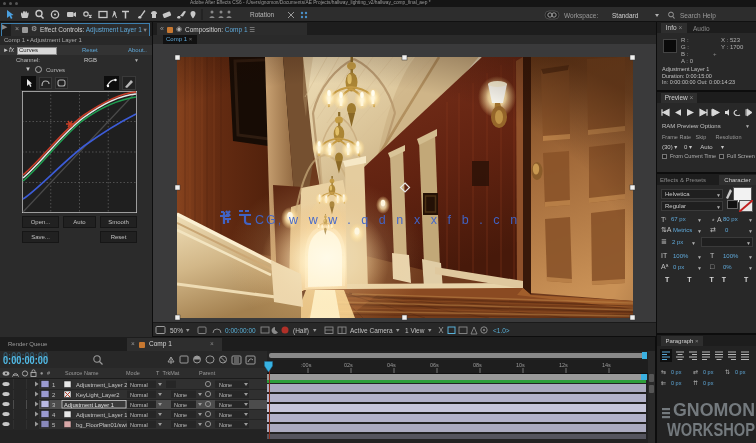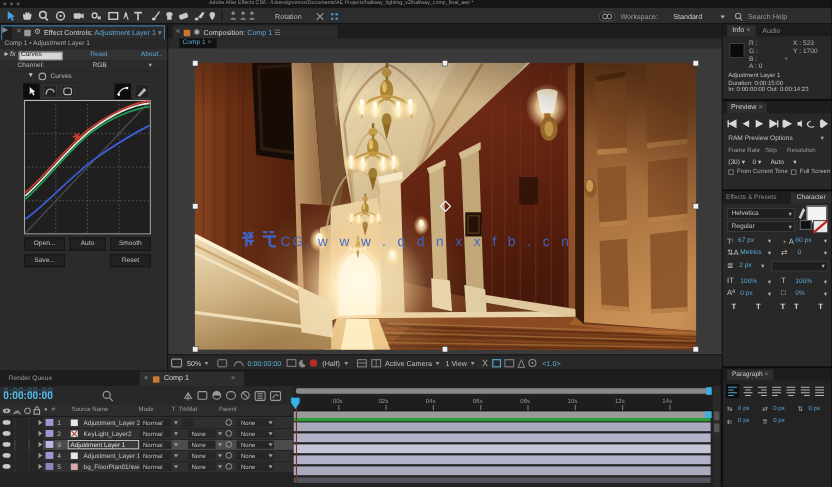--- a/index.html
+++ b/index.html
@@ -642,20 +642,33 @@
     <div class="p blue" style="left:14px;top:34px;font-size:5.5px;">0 px</div>
     <div class="p" style="left:36px;top:33px;font-size:6px;color:#b0b0b0;">⇄</div>
     <div class="p blue" style="left:46px;top:34px;font-size:5.5px;">0 px</div>
     <div class="p" style="left:68px;top:33px;font-size:6px;color:#b0b0b0;">⇅</div>
     <div class="p blue" style="left:78px;top:34px;font-size:5.5px;">0 px</div>
     <div class="p" style="left:4px;top:44px;font-size:6px;color:#b0b0b0;">⇇</div>
     <div class="p blue" style="left:14px;top:45px;font-size:5.5px;">0 px</div>
     <div class="p" style="left:36px;top:44px;font-size:6px;color:#b0b0b0;">⇈</div>
     <div class="p blue" style="left:46px;top:45px;font-size:5.5px;">0 px</div>
 
+    <div class="p" style="left:2px;top:60px;width:97px;height:46px;overflow:hidden;">
+      <svg width="97" height="46" viewBox="0 0 97 46">
+        <g fill="#747a7e" font-family="Liberation Sans">
+          <g>
+              <rect x="3" y="13" width="8" height="2.2"></rect>
+              <rect x="3" y="17" width="8" height="2.2"></rect>
+              <rect x="3" y="21" width="8" height="2.2"></rect>
+            </g>
+          <text x="14" y="21" font-size="17.5" font-weight="bold" textLength="82" lengthAdjust="spacingAndGlyphs">GNOMON</text>
+          <text x="8" y="41" font-size="17.5" font-weight="bold" textLength="88" lengthAdjust="spacingAndGlyphs">WORKSHOP</text>
+        </g>
+      </svg>
+    </div>
   </div>
 </div>
 
 <div class="p" style="left:0;top:337px;width:655px;height:106px;background:#262626;" id="timeline">
 
   <div class="p" style="left:0;top:0;width:655px;height:14px;background:#1d1d1d;"></div>
   <div class="p" style="left:8px;top:3.5px;font-size:6px;color:#9a9a9a;">Render Queue</div>
   <div class="p" style="left:127px;top:1px;width:95px;height:13px;background:#2e2e2e;"></div>
   <div class="p" style="left:131px;top:3px;font-size:6.5px;color:#9a9a9a;">×</div>
   <div class="p" style="left:139px;top:4.5px;width:6px;height:6px;background:#c87830;border-radius:1px;"></div>

